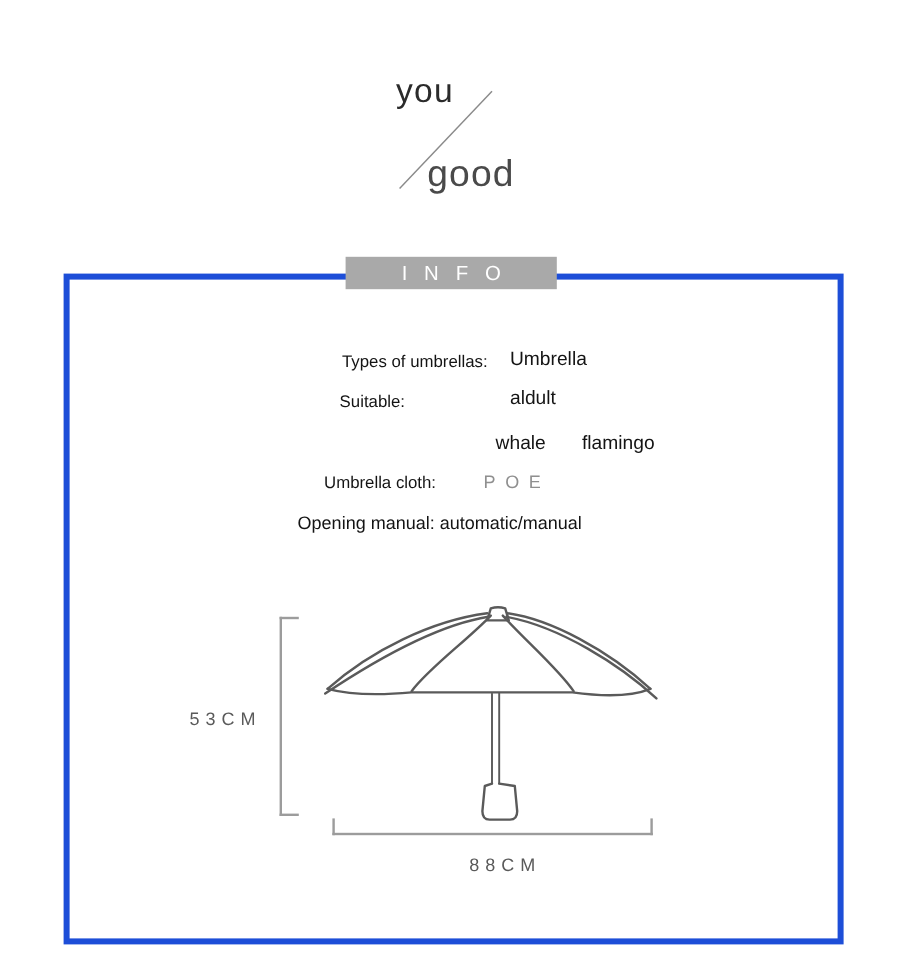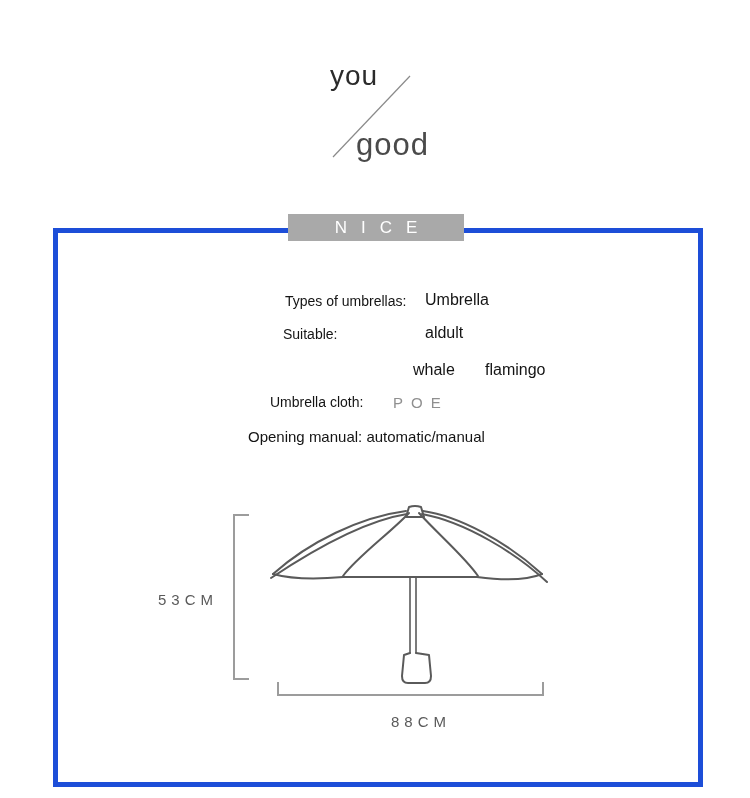--- a/index.html
+++ b/index.html
@@ -80,36 +80,36 @@
 
   <div>
     <span class="word-top">you</span>
     <svg class="slash-svg" width="95" height="95" viewBox="0 0 95 95">
       <line x1="8" y1="87" x2="85" y2="6" stroke="#8a8a8a" stroke-width="1.2"></line>
     </svg>
     <span class="word-bottom">good</span>
   </div>
 
   <div class="info-banner">
-    <span>NICE</span>
+    <span>INFO</span>
   </div>
 
   <div class="spec-box">
 
     <span class="spec-label" style="left:227px;top:60px;">Types of umbrellas:</span>
     <span class="spec-value" style="left:367px;top:58px;">Umbrella</span>
 
     <span class="spec-label" style="left:225px;top:93px;">Suitable:</span>
     <span class="spec-value" style="left:367px;top:91px;">aldult</span>
 
     <span class="spec-value small" style="left:355px;top:128px;">whale</span>
     <span class="spec-value small" style="left:427px;top:128px;">flamingo</span>
 
     <span class="spec-label" style="left:212px;top:161px;">Umbrella cloth:</span>
-    <span class="spec-value muted" style="left:335px;top:161px;">POE</span>
+    <span class="spec-value muted" style="left:345px;top:161px;">POE</span>
 
     <span class="spec-label" style="left:190px;top:195px;font-size:15px;">Opening manual: automatic/manual</span>
 
     <svg class="umbrella-svg" width="300" height="195" viewBox="250 495 300 195" fill="none" stroke="#5a5a5a" stroke-width="2" stroke-linecap="round" stroke-linejoin="round">
 
       <path d="M401,512 L404,502 Q410,500 416,502 L419,512 Z"></path>
 
       <path d="M268,569 C290,575 316,574 338,572 L472,572 C494,575 520,576 537,569"></path>
 
       <path d="M268,569 C304,537 355,512 401,506"></path>

